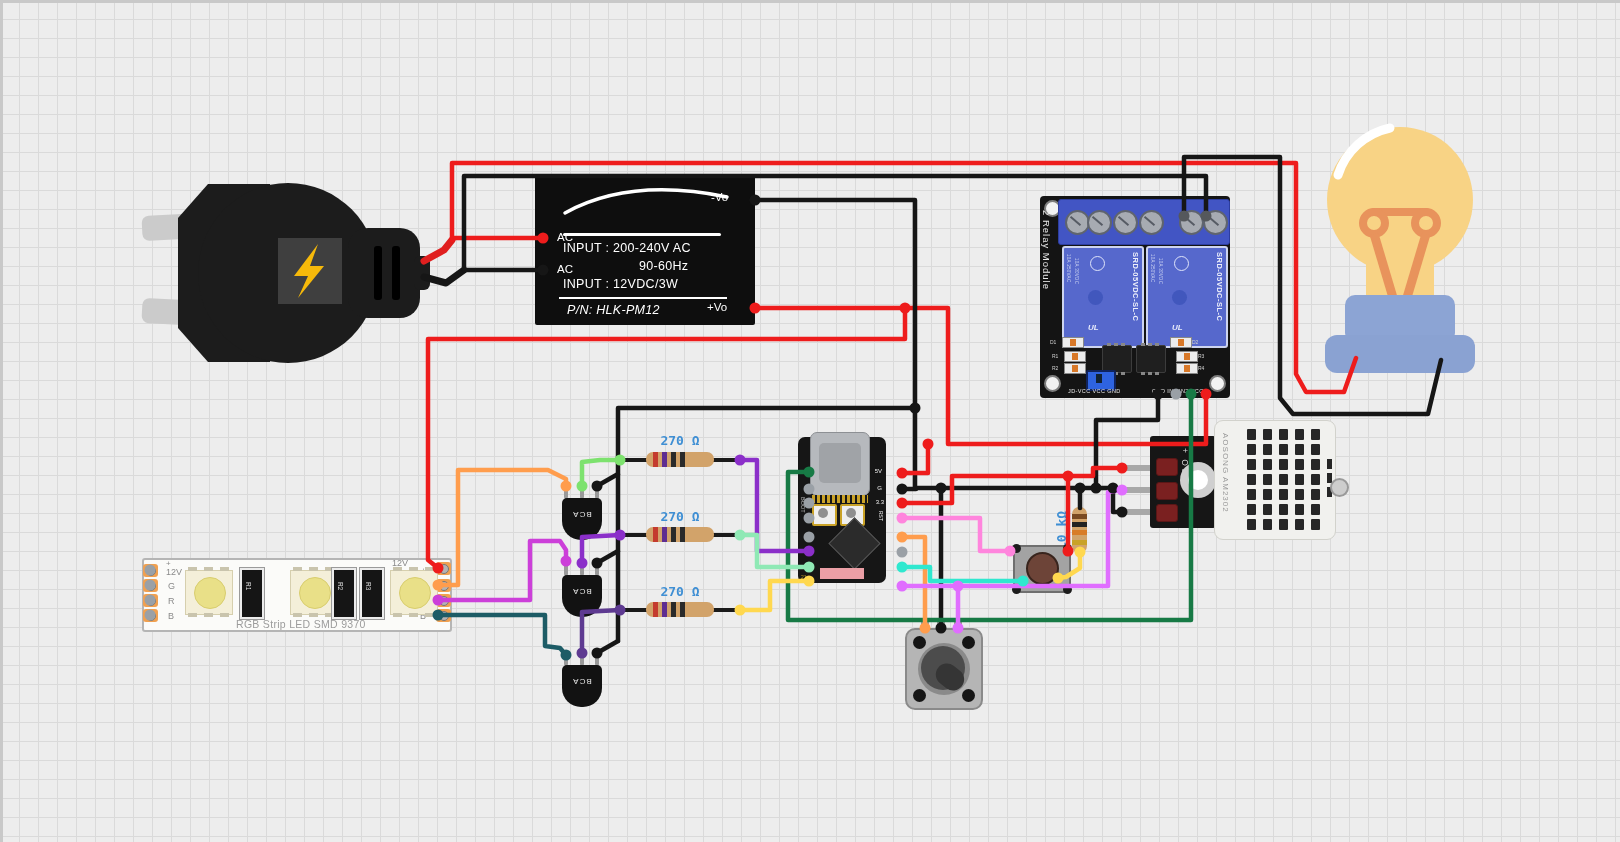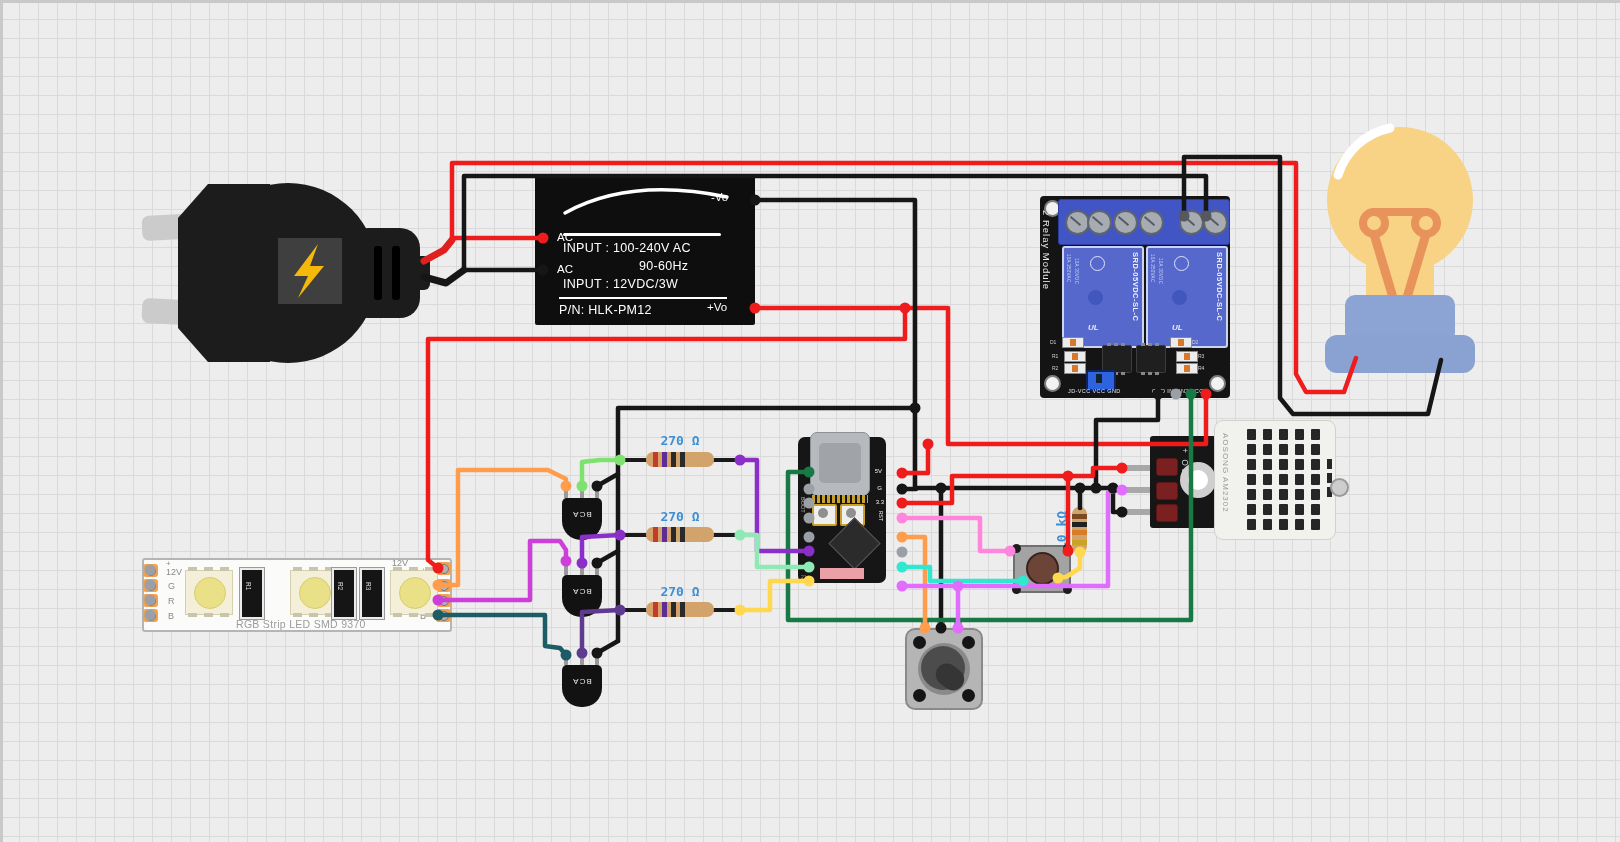--- a/index.html
+++ b/index.html
@@ -123,25 +123,25 @@
     <rect x="236" y="68" width="8" height="54" rx="3" fill="#000"></rect>
     <rect x="254" y="68" width="8" height="54" rx="3" fill="#000"></rect>
     <rect x="276" y="78" width="16" height="34" rx="6" fill="#1c1c1c"></rect>
   </svg>
 
   <div id="hilink" class="comp">
     <svg width="220" height="60" style="left:0;top:0;">
       <path d="M30,38 Q95,2 192,22" stroke="#fff" stroke-width="3.5" fill="none" stroke-linecap="round"></path>
     </svg>
     <div class="rule1"></div>
-    <div class="ln" style="top:66px;">INPUT : 100-240V AC</div>
+    <div class="ln" style="top:66px;">INPUT : 200-240V AC</div>
     <div class="ln" style="top:84px;left:104px;">90-60Hz</div>
     <div class="ln" style="top:102px;">INPUT : 12VDC/3W</div>
     <div class="rule2"></div>
-    <div class="ln" style="top:128px;left:24px;">P/N: HLK-PM12</div>
+    <div class="ln" style="top:128px;left:32px;font-style:italic;">P/N: HLK-PM12</div>
     <span class="pinlab" style="left:22px;top:56px;">AC</span>
     <span class="pinlab" style="left:22px;top:88px;">AC</span>
     <span class="pinlab" style="left:176px;top:16px;">-Vo</span>
     <span class="pinlab" style="left:172px;top:126px;">+Vo</span>
   </div>
 
   <div id="relay" class="comp">
     <div class="hole" style="left:4px;top:4px;"></div>
     <div class="hole" style="right:4px;top:4px;"></div>
     <div class="hole" style="left:4px;bottom:6px;"></div>

